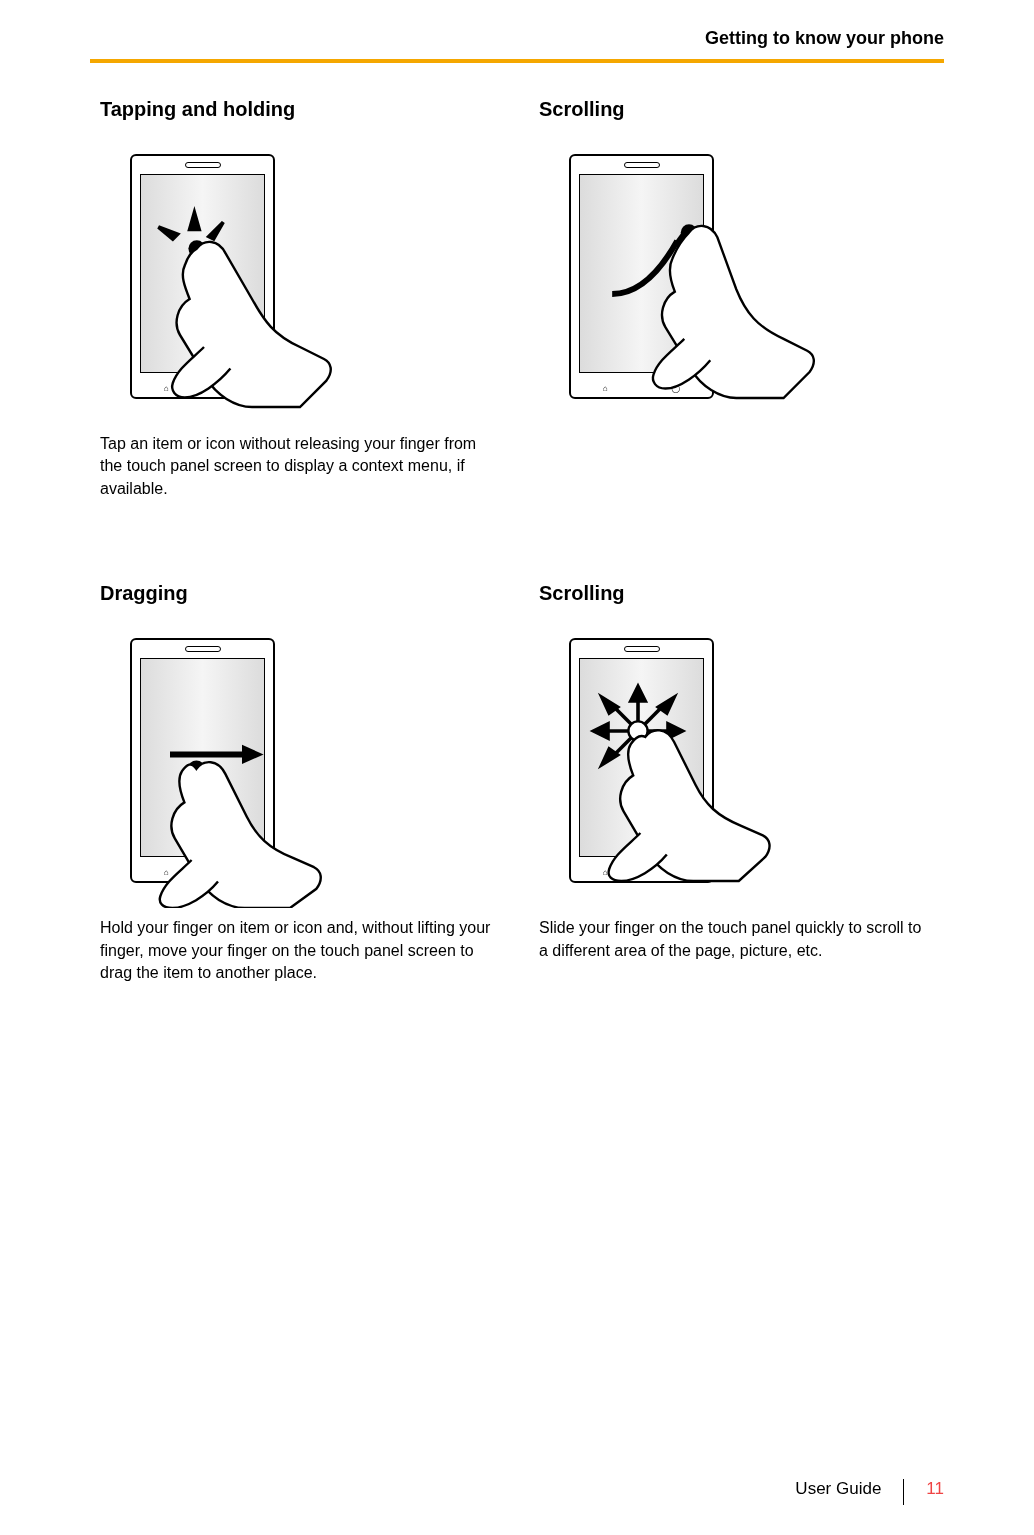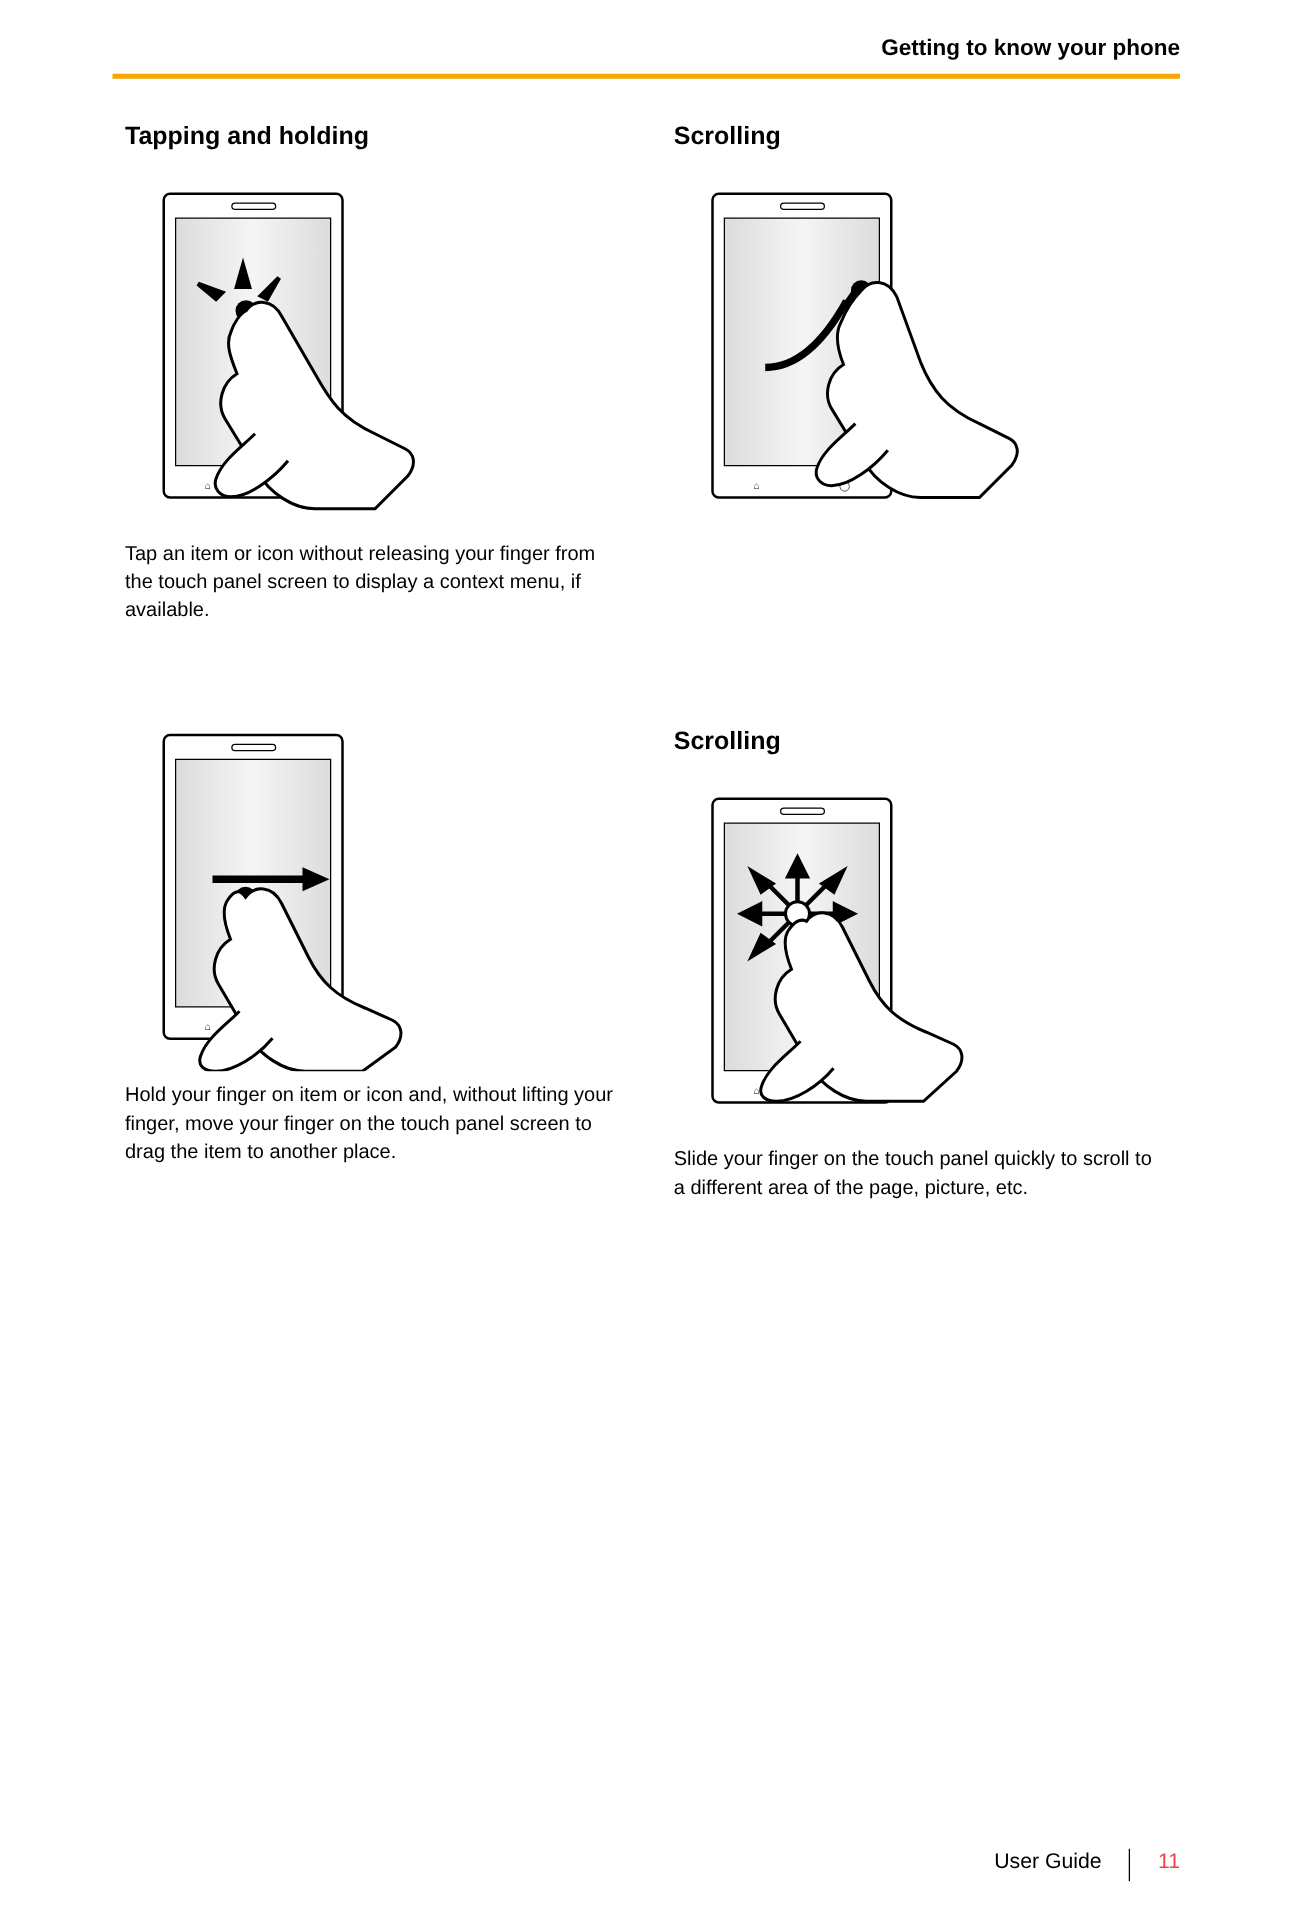--- a/index.html
+++ b/index.html
@@ -182,20 +182,21 @@
 
           <g stroke="#000" stroke-width="2" fill="#fff">
             <path d="M110 48 C116 40, 128 40, 134 52 L150 96 C158 116, 168 128, 190 138 L210 148 C216 151, 218 158, 212 166 L190 188 L150 188 C136 188, 120 178, 112 164 L90 128 C84 118, 88 104, 98 98 C94 88, 92 78, 96 70 C100 60, 106 52, 110 48 Z"></path>
             <path d="M106 138 C96 148, 84 156, 80 168 C78 174, 82 180, 90 180 C102 180, 118 168, 128 156"></path>
           </g>
         </svg>
       </div>
     </div>
 
     <div>
+      <div class="cell-title">Dragging</div>
       <div class="illustration">
         <div class="phone">
           <div class="phone-screen"></div>
           <div class="phone-buttons">
               <span>⌂</span>
               <span>◯</span>
             </div>
         </div>
         <svg class="hand" viewBox="0 0 200 200" width="240" height="240" style="left:10px;top:35px;">
 

